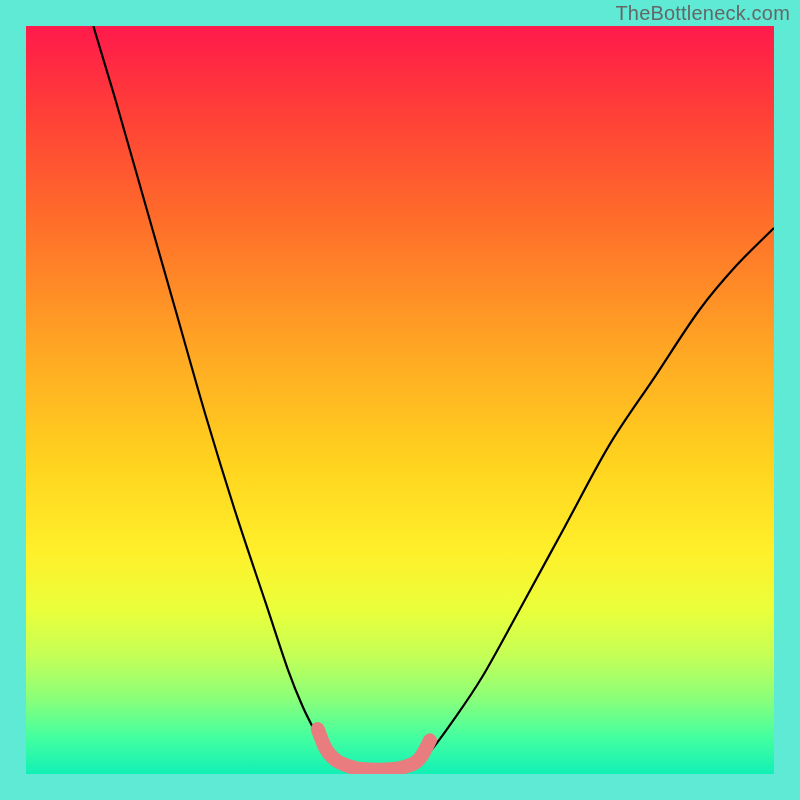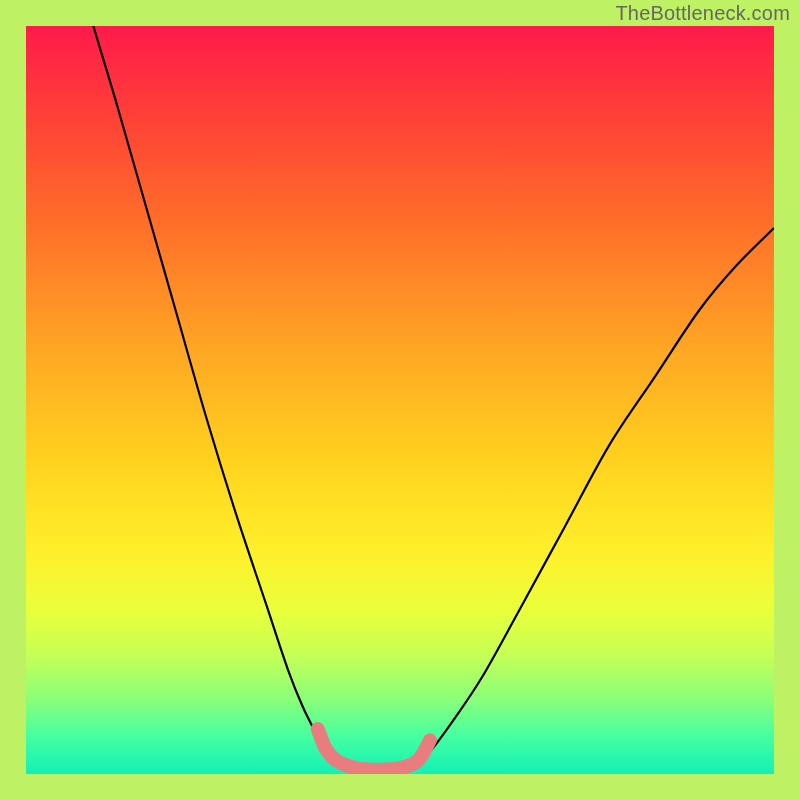--- a/index.html
+++ b/index.html
@@ -6,21 +6,21 @@
     margin: 0;
     padding: 0;
     width: 800px;
     height: 800px;
     overflow: hidden;
     font-family: Arial, Helvetica, sans-serif;
   }
   .frame {
     width: 800px;
     height: 800px;
-    background: #bef264;
+    background: #5eead4;
     position: relative;
   }
   .plot {
     position: absolute;
     left: 26px;
     top: 26px;
     width: 748px;
     height: 748px;
     overflow: hidden;
   }

